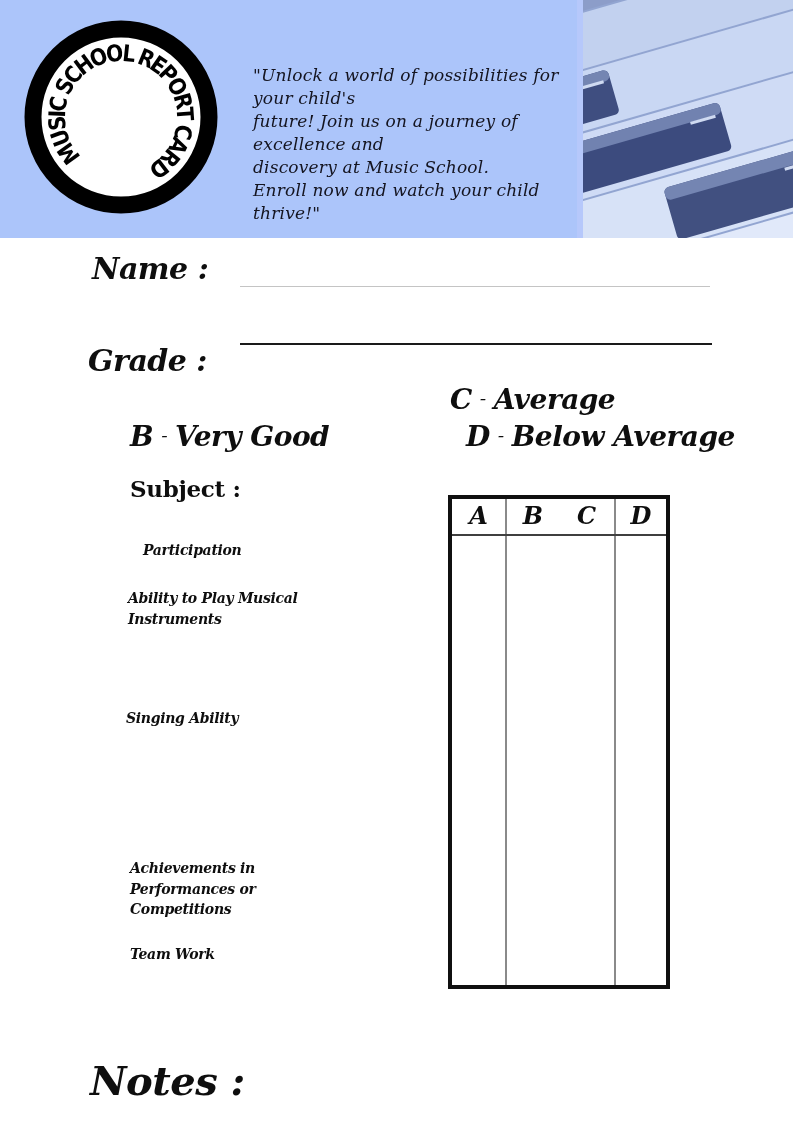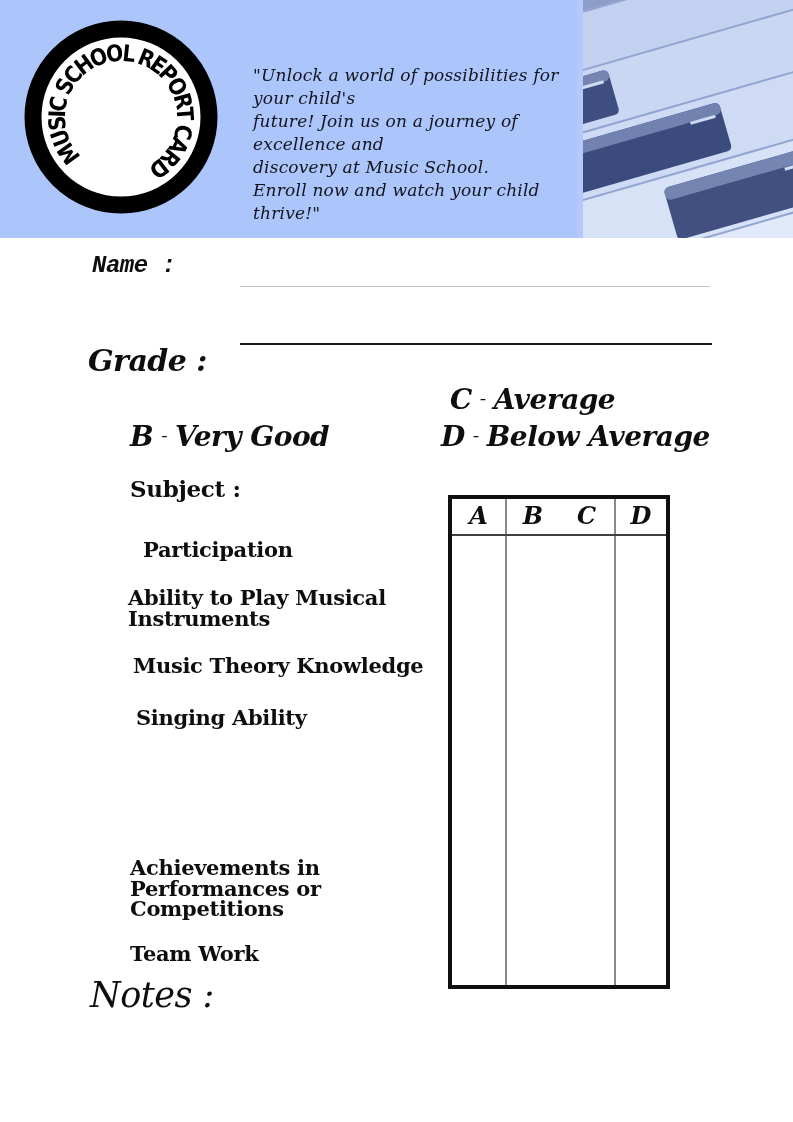--- a/index.html
+++ b/index.html
@@ -19,45 +19,45 @@
     letter-spacing:-3px; fill:#000;
   }
   .quote {
     position:absolute; left:253px; top:64px; width:334px;
     font-style:italic; font-size:17px; line-height:23px;
     white-space:pre-line; color:#14141f; letter-spacing:0.2px;
   }
   .piano { position:absolute; left:577px; top:0; width:216px; height:238px; }
   
   .fld-label { position:absolute; font-weight:700; font-style:italic; line-height:1; letter-spacing:-0.5px; }
-  .name-label  { left:92px; top:254px; font-size:24px;font-family:Liberation Mono, monospace; }
+  .name-label  { left:92px; top:254px; font-size:30px; }
   .grade-label { left:88px; top:312px; font-size:30px;margin-top:34px; }
   .write-line { position:absolute; height:0; }
   .name-line  { left:240px; top:286px; width:470px; border-top:1px solid #c4c4c4; }
   .grade-line { left:240px; top:343px; width:472px; border-top:2px solid #1a1a1a; }
   
   .legend-item { position:absolute; font-weight:700; font-style:italic; font-size:28px; line-height:1; letter-spacing:-0.5px; }
   .leg-a { left:88px;  top:386px; }
   .leg-b { left:90px;  top:423px;margin-left:40px; }
   .leg-c { left:450px; top:386px; }
-  .leg-d { left:441px; top:423px; }
+  .leg-d { left:466px; top:423px; }
   .leg-sep { font-size:19px; font-weight:400; vertical-align:4px; margin:0 8px; }
   
   .subject-heading {
     position:absolute; left:130px; top:477px;
     font-weight:700; font-size:23px; line-height:1; letter-spacing:-0.3px;
   }
   .subject-item {
-    position:absolute; font-weight:700; font-size:21px;
+    position:absolute; font-weight:700; font-style:italic; font-size:14px;
     line-height:20.5px; white-space:pre-line; letter-spacing:-0.3px;
   }
   .si-1{left:143px;top:540px}
   .si-2{left:128px;top:588px}
   .si-3{left:133px;top:656px}
-  .si-4{left:136px;top:708px}
+  .si-4{left:126px;top:708px}
   .si-5{left:133px;top:753px}
   .si-6{left:129px;top:797px}
   .si-7{left:130px;top:858px}
   .si-8{left:130px;top:944px}
   
   .grade-table {
     position:absolute; left:448px; top:495px; width:222px; height:494px;
     border:4px solid #101010; background:#ffffff;
   }
   .gt-vline { position:absolute; top:0; bottom:0; width:2px; background:#8a8a8a; }
@@ -66,22 +66,22 @@
   .gt-col {
     position:absolute; top:5px; text-align:center;
     font-weight:700; font-style:italic; font-size:24px; line-height:1;
   }
   .gt-a { left:0;   width:53px; }
   .gt-b { left:55px;  width:52px; }
   .gt-c { left:107px; width:55px; }
   .gt-d { left:164px; width:50px; }
   
   .notes-label {
-    position:absolute; left:90px; top:978px;
-    font-weight:400; font-style:italic; font-size:35px; line-height:1; letter-spacing:-0.5px;
+    position:absolute; left:90px; top:1061px;
+    font-weight:700; font-style:italic; font-size:40px; line-height:1; letter-spacing:-0.5px;
   }
 </style>
 </head>
 <body>
 
 <div class="page">
 
   <div class="banner">
 
     <div class="logo-badge">
@@ -150,21 +150,20 @@
   </div>
   <div class="legend-item leg-d">
     <span>D</span><span class="leg-sep">-</span><span>Below Average</span>
   </div>
 
   <div class="subject-heading">Subject :</div>
 
   <div class="subject-item si-1">Participation</div>
   <div class="subject-item si-2">Ability to Play Musical
 Instruments</div>
-  <div class="subject-item si-3">Music Theory Knowledge</div>
   <div class="subject-item si-4">Singing Ability</div>
   <div class="subject-item si-7">Achievements in
 Performances or
 Competitions</div>
   <div class="subject-item si-8">Team Work</div>
 
   <div class="grade-table">
     <div class="gt-vline gt-v1"></div>
     <div class="gt-vline gt-v2"></div>
     <div class="gt-header-line"></div>

